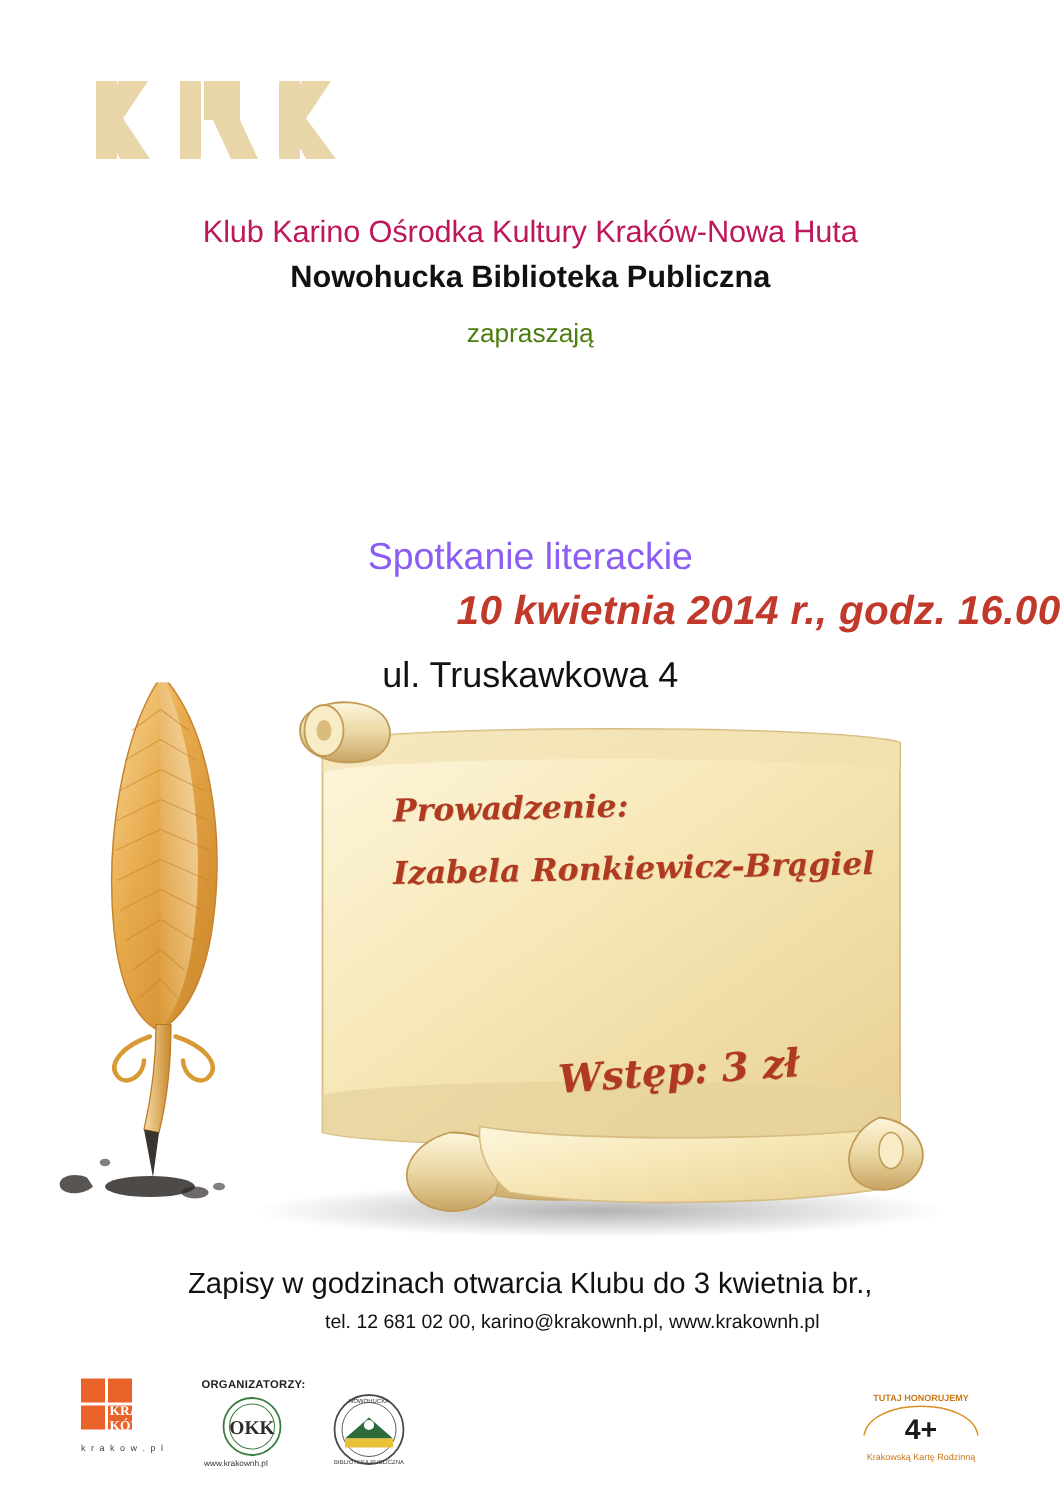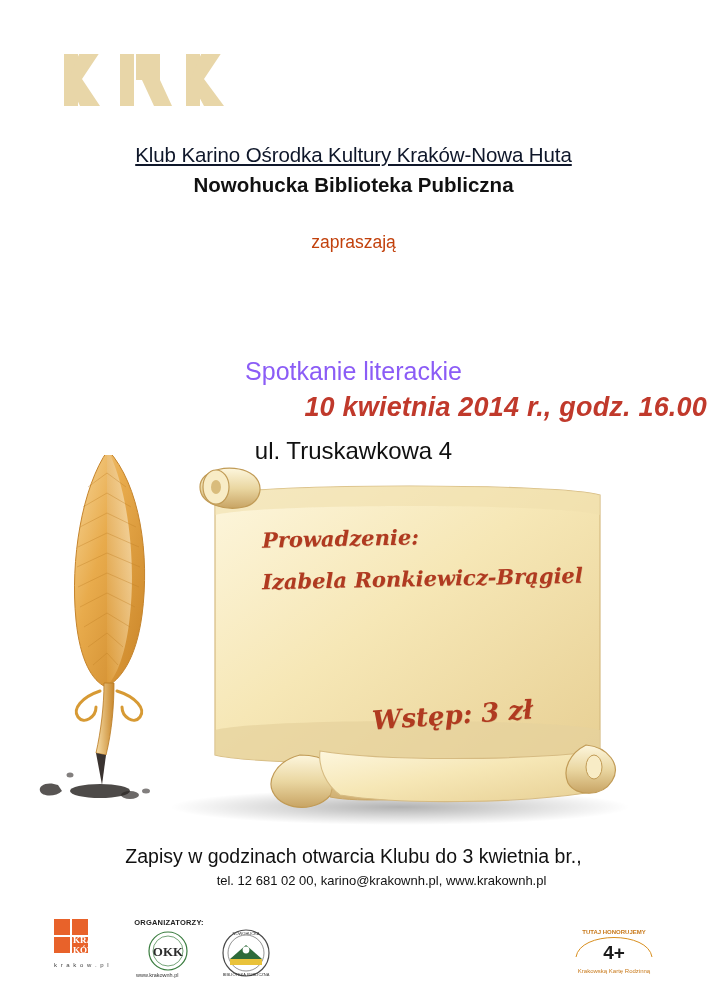--- a/index.html
+++ b/index.html
@@ -30,34 +30,32 @@
   .center-block {
     position: absolute;
     left: 0;
     width: 707px;
     text-align: center;
   }
   #org-line-1 {
     top: 143px;
     font-size: 20.5px;
     letter-spacing: -0.1px;
-    color: #0f172a;
-    text-decoration: underline;
+    color: #be185d;
   }
   #org-line-2 {
     top: 173px;
     font-size: 20.5px;
     color: #111;
     font-weight: bold;
   }
   #invite-word {
     top: 212px;
     font-size: 17.5px;
-    color: #c2410c;
-    margin-top: 20px;
+    color: #4d7c0f;
   }
 
   
   #main-title {
     top: 243px;
     color: #c0392b;
     font-family: "DejaVu Serif", serif;
     font-weight: bold;
     font-style: italic;
     font-size: 37px;

